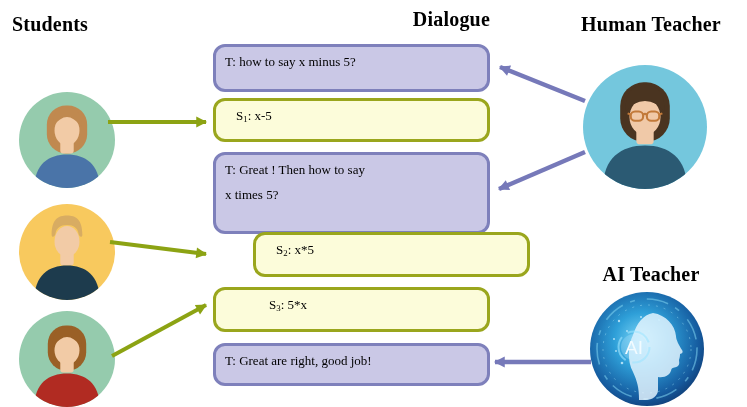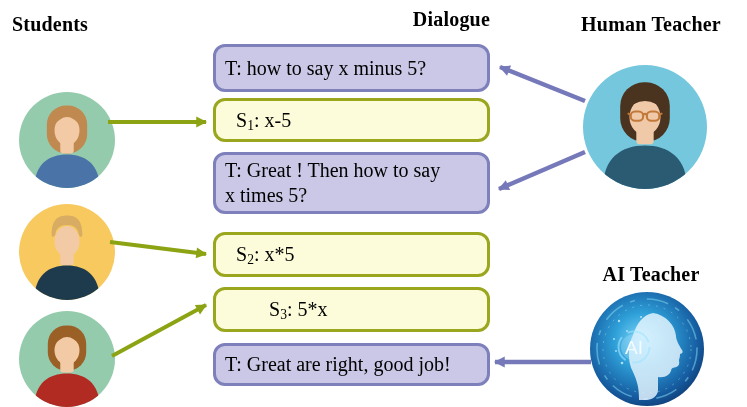--- a/index.html
+++ b/index.html
@@ -11,38 +11,38 @@
   .hdr{
     position:absolute;font-weight:bold;font-size:20px;line-height:24px;
     font-family:"Liberation Serif",serif;letter-spacing:.2px;
   }
   .hdr-students{left:12px;top:12px;}
   .hdr-dialogue{left:213px;top:7px;width:277px;text-align:right;}
   .hdr-human{left:556px;top:12px;width:190px;text-align:center;}
   .hdr-ai{left:556px;top:262px;width:190px;text-align:center;}
   .bubble{
     position:absolute;left:213px;width:277px;box-sizing:border-box;
-    border-radius:12px;display:flex;align-items:center;
-    padding:2px 8px 2px 9px;font-size:20px;line-height:25px;
+    border-radius:12px;display:flex;
+    padding:2px 8px 2px 9px;font-size:13px;line-height:25px;
   }
   .bubble .txt{white-space:pre-line;}
   .bubble.teacher{
     background:var(--teacher-bubble-fill,#c8c6e4);
     border:3px solid var(--teacher-bubble-border,#7276b8);
   }
   .bubble.student{
     background:var(--student-bubble-fill,#fcfcda);
     border:3px solid var(--student-bubble-border,#9aa61d);
     padding-left:20px;
   }
   .sub{font-size:0.68em;position:relative;top:0.24em;line-height:0;}
   .b1{top:44px;height:48px;}
   .b2{top:98px;height:44px;}
-  .b3{top:152px;height:62px;}
-  .b4{top:232px;height:45px;}
+  .b3{top:152px;height:82px;}
+  .b4{top:232px;height:45px;margin-left:40px;}
   .b5{top:287px;height:45px;}
   .b5 .txt{padding-left:5px;margin-left:28px;}
   .b6{top:343px;height:43px;}
   .avatar{position:absolute;display:block;}
   .av-s1{left:19px;top:92px;}
   .av-s2{left:19px;top:204px;}
   .av-s3{left:19px;top:311px;}
   .av-ht{left:583px;top:65px;}
   .av-ai{left:589px;top:291px;}
   .arrows{position:absolute;left:0;top:0;pointer-events:none;}

